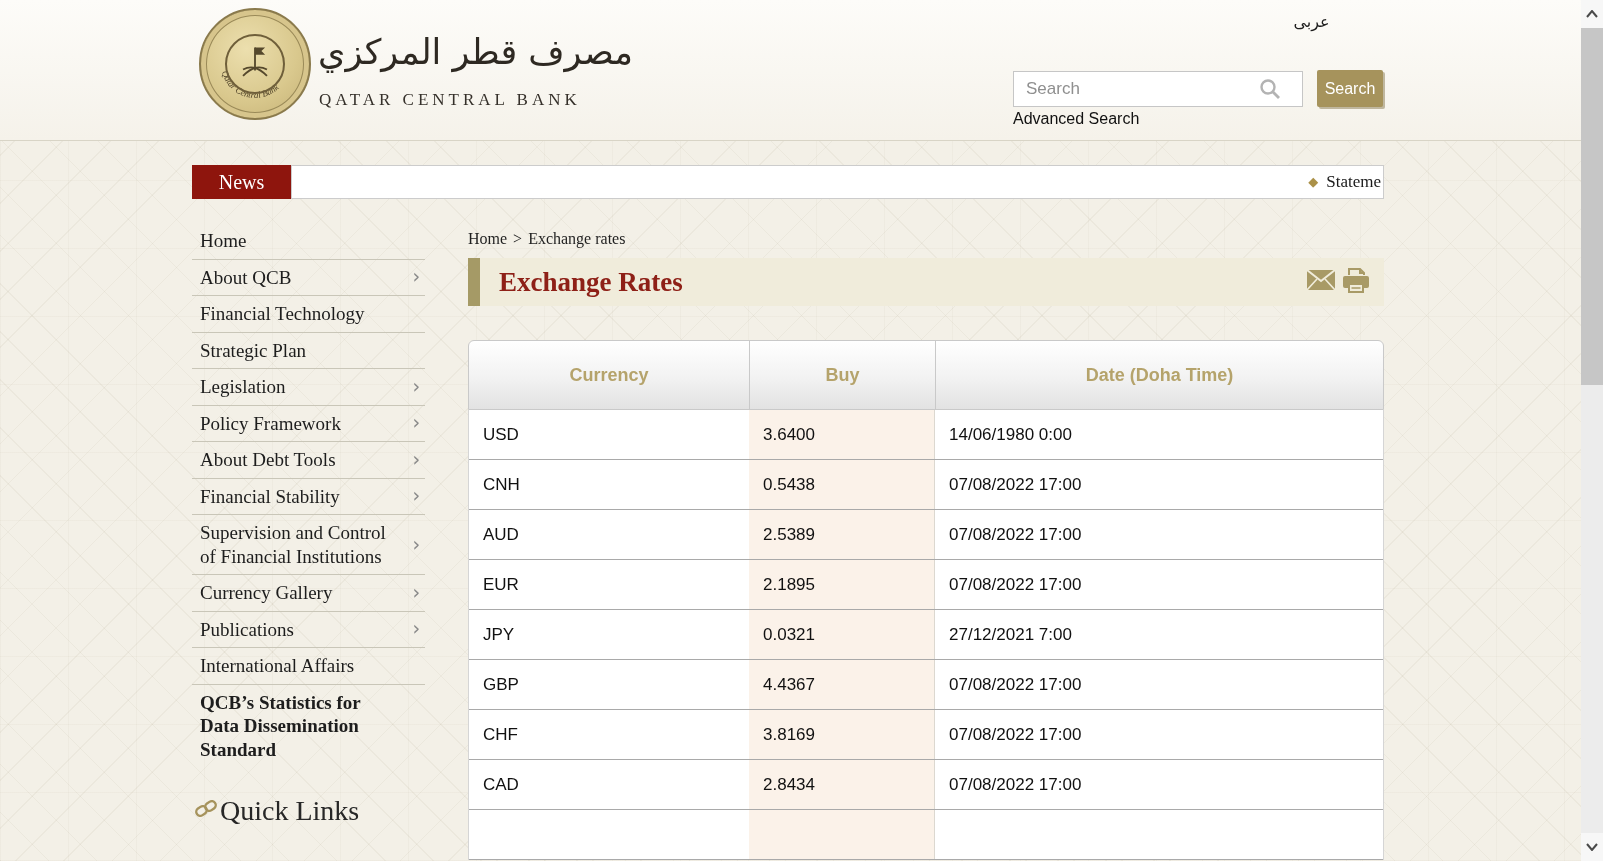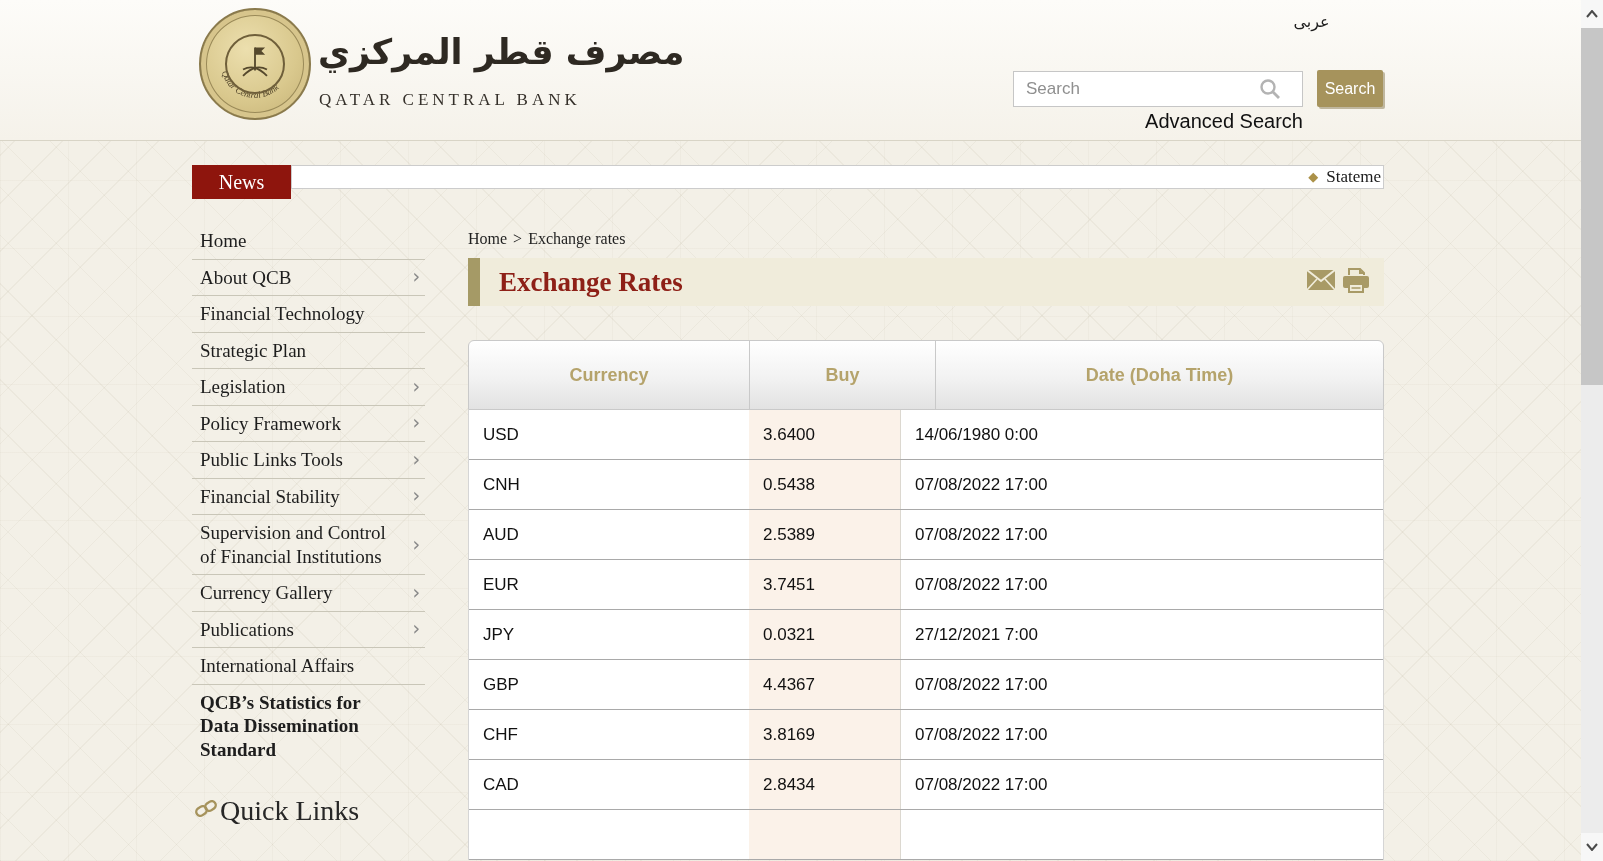--- a/index.html
+++ b/index.html
@@ -36,21 +36,21 @@
   }
   .seal-inner {
     position:absolute; left:50%; top:50%; transform:translate(-50%,-50%);
     width:60px; height:60px; border-radius:50%;
     border:2px solid #6f5f3a;
     display:flex; align-items:center; justify-content:center;
   }
   .logo-arabic {
     position:absolute; left:318px; top:32px;
     font-family:"DejaVu Sans", sans-serif;
-    font-size:35px; font-weight:bold; color:#2e2922;
+    font-size:35px; font-weight:normal; color:#2e2922;
   }
   .logo-english {
     position:absolute; left:319px; top:90px;
     font-family:"Liberation Serif", serif;
     font-size:17px; letter-spacing:4px; color:#35302a;
   }
   .lang-link {
     position:absolute; top:12px; left:1240px; width:143px; text-align:center;
     font-family:"DejaVu Sans", sans-serif; font-size:16px; color:#1e1e1e; cursor:pointer;
   }
@@ -63,26 +63,26 @@
   .search-input::placeholder { color:#8f8f8f; }
   .search-glyph { position:absolute; left:1258px; top:77px; z-index:3; cursor:pointer; }
   .search-button {
     position:absolute; left:1317px; top:70px; width:66px; height:37px;
     background:#a6935c; color:#fff; border:none; font-size:16px;
     font-family:"Liberation Sans", sans-serif;
     border-radius:2px; box-shadow:2px 2px 0 rgba(125,108,62,0.45);
     cursor:pointer;
   }
   .advanced-link {
-    position:absolute; top:110px; left:1013px; width:290px; text-align:right;
-    font-size:20px; color:#111; cursor:pointer;
-  }
-
-  
-  .news-bar { position:absolute; left:192px; top:165px; width:1192px; height:24px; z-index:1; }
+    position:absolute; top:110px; left:1013px; width:290px; 
+    font-size:16px; color:#111; cursor:pointer;
+  }
+
+  
+  .news-bar { position:absolute; left:192px; top:165px; width:1192px; height:34px; z-index:1; }
   .news-label {
     position:absolute; left:0; top:0; width:99px; height:34px;
     background:#8e150d; color:#fff;
     font-family:"Liberation Serif", serif; font-size:20px;
     display:flex; align-items:center; justify-content:center;
   }
   .news-ticker {
     position:absolute; left:99px; right:0; top:0; bottom:0;
     background:#fff; border:1px solid #cccccc; overflow:hidden;
   }
@@ -148,21 +148,21 @@
   .th.col-currency { width:281px; }
   .th.col-buy { width:186px; }
   .th.col-date { flex:1; }
   .tbody { background:#fff; border-left:1px solid #d5d5d5; border-right:1px solid #d5d5d5; }
   .trow { display:flex; height:50px; border-bottom:1px solid #a9a9a9;justify-content:flex-end; }
   .cell {
     display:flex; align-items:center; padding-left:14px;
     font-size:17px; color:#111;
   }
   .cell.currency { width:280px; }
-  .cell.buy { width:152px; background:#fbf2e9; border-right:1px solid #dcd8d0; }
+  .cell.buy { width:186px; background:#fbf2e9; border-right:1px solid #dcd8d0; }
   .cell.date { flex:1; }
 
   
   .scrollbar { position:absolute; right:0; top:0; width:22px; height:861px; background:#ececec; z-index:10; }
   .scroll-btn {
     position:absolute; left:0; width:22px; height:28px; background:#f7f7f7;
     display:flex; align-items:center; justify-content:center; cursor:pointer;
   }
   .scroll-btn.up { top:0; }
   .scroll-btn.down { bottom:0; }
@@ -220,21 +220,21 @@
   </div>
 </div>
 
 <nav class="sidebar">
     <div class="side-item"><span>Home</span></div>
     <div class="side-item"><span>About QCB</span><span class="side-chev">›</span></div>
     <div class="side-item"><span>Financial Technology</span></div>
     <div class="side-item"><span>Strategic Plan</span></div>
     <div class="side-item"><span>Legislation</span><span class="side-chev">›</span></div>
     <div class="side-item"><span>Policy Framework</span><span class="side-chev">›</span></div>
-    <div class="side-item"><span>Public Links Tools</span><span class="side-chev">›</span></div>
+    <div class="side-item"><span>About Debt Tools</span><span class="side-chev">›</span></div>
     <div class="side-item"><span>Financial Stability</span><span class="side-chev">›</span></div>
     <div class="side-item"><span>Supervision and Control of Financial Institutions</span><span class="side-chev">›</span></div>
     <div class="side-item"><span>Currency Gallery</span><span class="side-chev">›</span></div>
     <div class="side-item"><span>Publications</span><span class="side-chev">›</span></div>
     <div class="side-item"><span>International Affairs</span></div>
     <div class="side-item"><span>QCB’s Statistics for Data Dissemination Standard</span></div>
   </nav>
 
 <div class="quick-links">
   <span>
@@ -288,21 +288,21 @@
         <div class="cell buy">0.5438</div>
         <div class="cell date">07/08/2022 17:00</div>
       </div>
       <div class="trow">
         <div class="cell currency">AUD</div>
         <div class="cell buy">2.5389</div>
         <div class="cell date">07/08/2022 17:00</div>
       </div>
       <div class="trow">
         <div class="cell currency">EUR</div>
-        <div class="cell buy">3.7451</div>
+        <div class="cell buy">2.1895</div>
         <div class="cell date">07/08/2022 17:00</div>
       </div>
       <div class="trow">
         <div class="cell currency">JPY</div>
         <div class="cell buy">0.0321</div>
         <div class="cell date">27/12/2021 7:00</div>
       </div>
       <div class="trow">
         <div class="cell currency">GBP</div>
         <div class="cell buy">4.4367</div>

